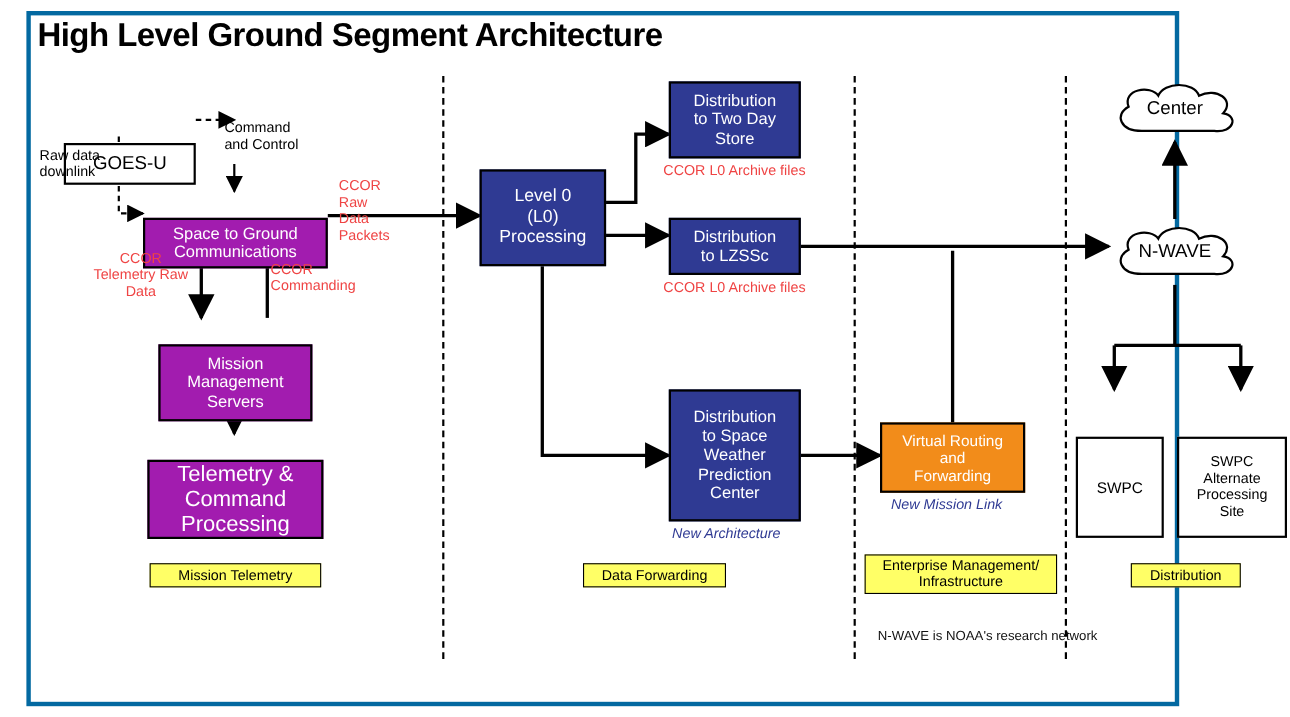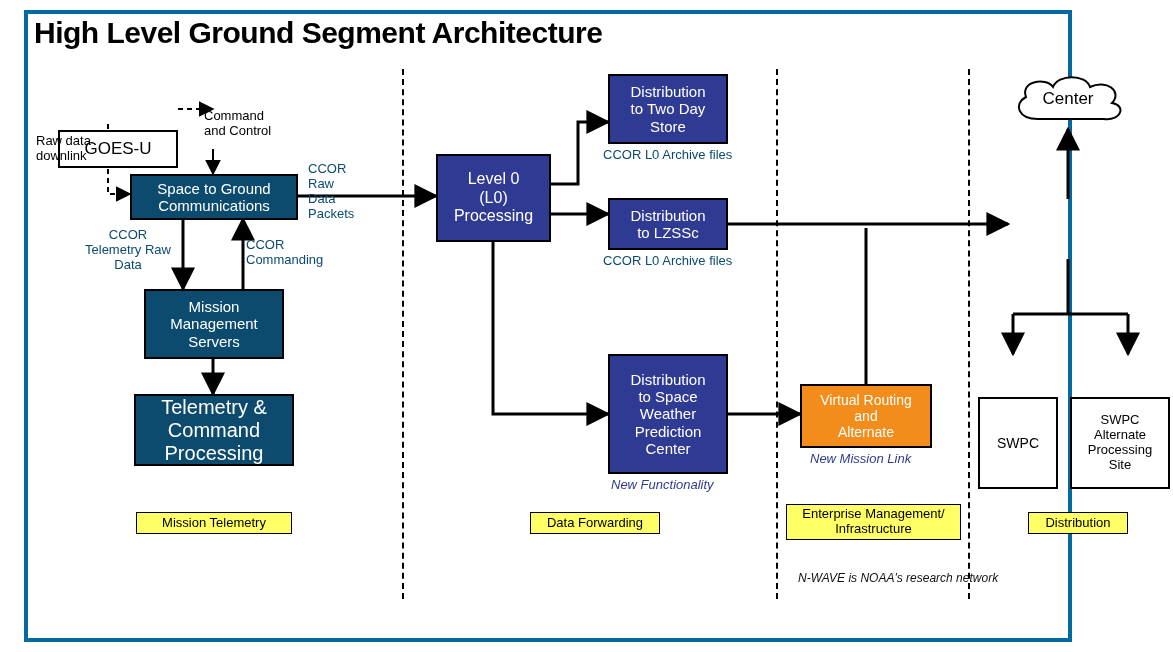--- a/index.html
+++ b/index.html
@@ -28,34 +28,34 @@
   .box {
     position: absolute;
     text-align: center;
     display: flex;
     align-items: center;
     justify-content: center;
     padding: 4px 6px;
     line-height: 1.15;
   }
   .white  { background: #fff;    border: 2px solid #000; color: #000; margin-top: 41px; }
-  .green  { background: #0c4a6e; border: 2px solid #000; color: #fff; }
+  .green  { background: #a21caf; border: 2px solid #000; color: #fff; margin-top: 24px; }
   .navy   { background: #2f3a93; border: 2px solid #000; color: #fff; }
   .orange { background: #f28c1a; border: 2px solid #000; color: #fff; }
   .yellow { background: #ffff66; border: 1px solid #000; color: #000; font-size: 13px; }
 
   .label {
     position: absolute;
     font-size: 13px;
     line-height: 1.15;
     white-space: pre-line;
   }
-  .blue-text  { color: #0c4a6e; }
+  .blue-text  { color: #ef4444; }
   .blue-italic{ color: #2f3a93; font-style: italic; }
-  .foot      { font-style: italic; color: #111; font-size: 12px; }
+  .foot      { color: #111; font-size: 12px; }
 
   
   .vsep {
     position: absolute;
     top: 55px; height: 530px;
     border-left: 2px dashed #000;
     width: 0;
   }
 
   
@@ -167,34 +167,40 @@
 
   <div class="box navy" style="left:580px; top:184px; width:120px; height:52px; font-size:15px; white-space:pre-line">Distribution
 to LZSSc</div>
   <div class="label blue-text" style="left:575px; top:240px">CCOR L0 Archive files</div>
 
   <div class="box navy" style="left:580px; top:340px; width:120px; height:120px; font-size:15px; white-space:pre-line">Distribution
 to Space
 Weather
 Prediction
 Center</div>
-  <div class="label blue-italic" style="left:583px; top:464px">New Functionality</div>
+  <div class="label blue-italic" style="left:583px; top:464px">New Architecture</div>
 
   <div class="box orange" style="left:772px; top:370px; width:132px; height:64px; font-size:14px; white-space:pre-line">Virtual Routing
 and
-Alternate</div>
+Forwarding</div>
   <div class="label blue-italic" style="left:782px; top:438px">New Mission Link</div>
 
   <div class="cloud" style="left:980px; top:55px; width:120px; height:60px">
     <svg class="cloud-shape" viewBox="0 0 120 60">
       <path d="M30,50 C10,50 5,35 18,28 C12,12 38,8 45,18 C50,5 78,5 82,18 C98,10 115,22 104,34 C118,36 114,52 96,50 Z" fill="#fff" stroke="#000" stroke-width="2"></path>
     </svg>
     <span style="position:relative">Center</span>
   </div>
 
+  <div class="cloud" style="left:980px; top:185px; width:120px; height:60px">
+    <svg class="cloud-shape" viewBox="0 0 120 60">
+      <path d="M30,50 C10,50 5,35 18,28 C12,12 38,8 45,18 C50,5 78,5 82,18 C98,10 115,22 104,34 C118,36 114,52 96,50 Z" fill="#fff" stroke="#000" stroke-width="2"></path>
+    </svg>
+    <span style="position:relative">N-WAVE</span>
+  </div>
 
   <div class="box white" style="left:950px; top:342px; width:80px; height:92px; font-size:14px">SWPC</div>
   <div class="box white" style="left:1042px; top:342px; width:100px; height:92px; font-size:13px; white-space:pre-line">SWPC
 Alternate
 Processing
 Site</div>
 
   <div class="box yellow" style="left:108px; top:498px; width:156px; height:22px">Mission Telemetry</div>
   <div class="box yellow" style="left:502px; top:498px; width:130px; height:22px">Data Forwarding</div>
   <div class="box yellow" style="left:758px; top:490px; width:175px; height:36px; white-space:pre-line">Enterprise Management/

